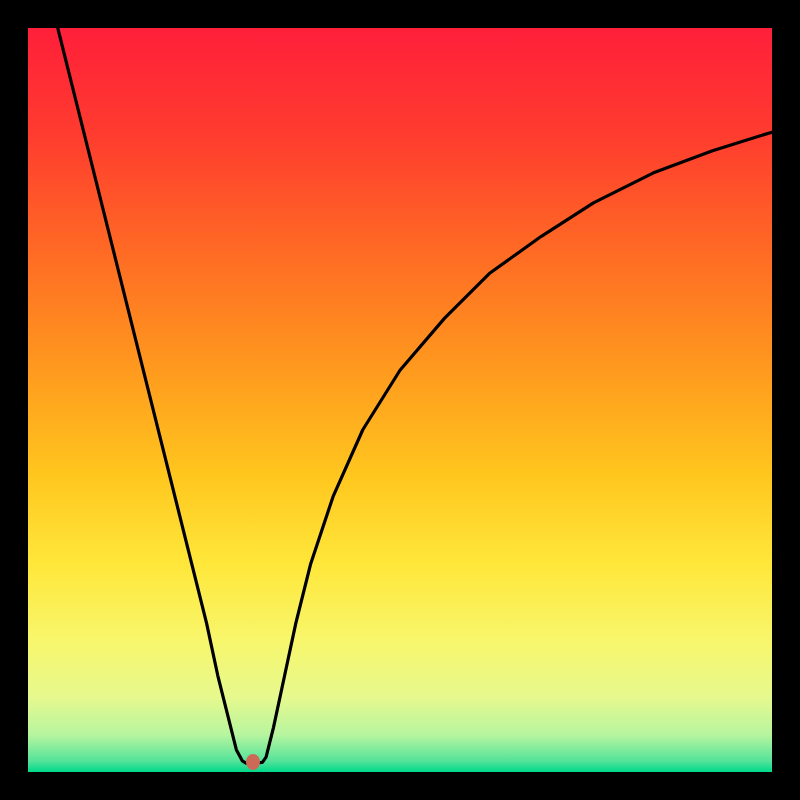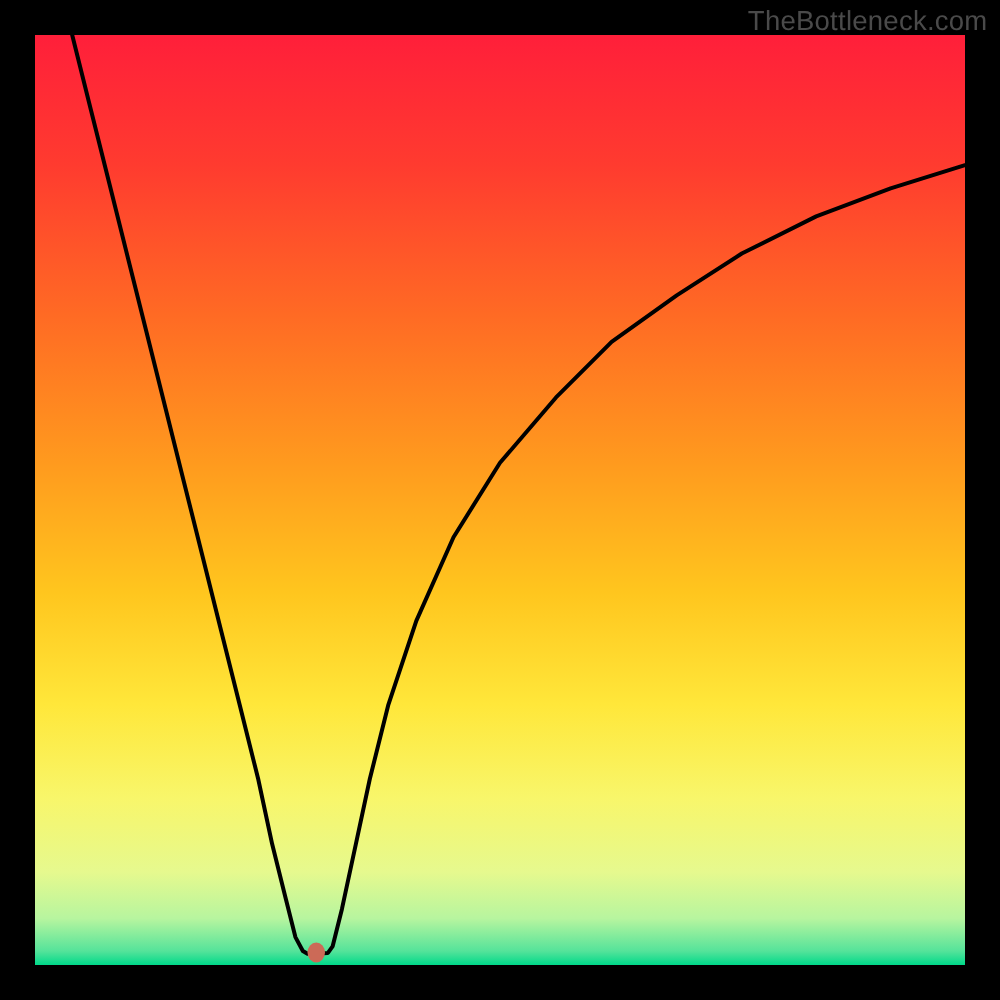--- a/index.html
+++ b/index.html
@@ -54,21 +54,20 @@
     border-radius: 50%;
     background: #cc6a57;
     transform: translate(-50%, -50%);
   }
 </style>
 </head>
 <body>
 
 <div class="frame">
 
-  <div class="watermark">TheBottleneck.com</div>
 
   <div class="plot">
 
     <svg class="gradient-fill" viewBox="0 0 744 744" preserveAspectRatio="none">
       <defs>
         <linearGradient id="bg-grad" x1="0" y1="0" x2="0" y2="1">
             <stop offset="0.00%" stop-color="#ff1f3a"></stop>
             <stop offset="14.00%" stop-color="#ff3b2f"></stop>
             <stop offset="30.00%" stop-color="#ff6a24"></stop>
             <stop offset="46.00%" stop-color="#ff9a1e"></stop>

